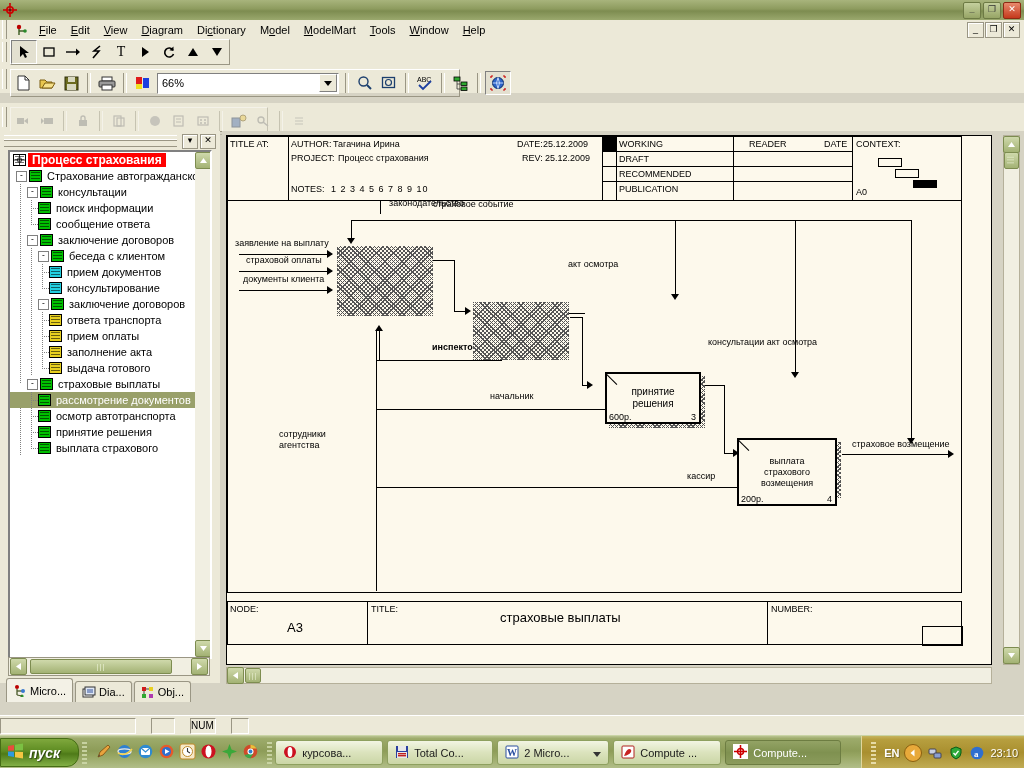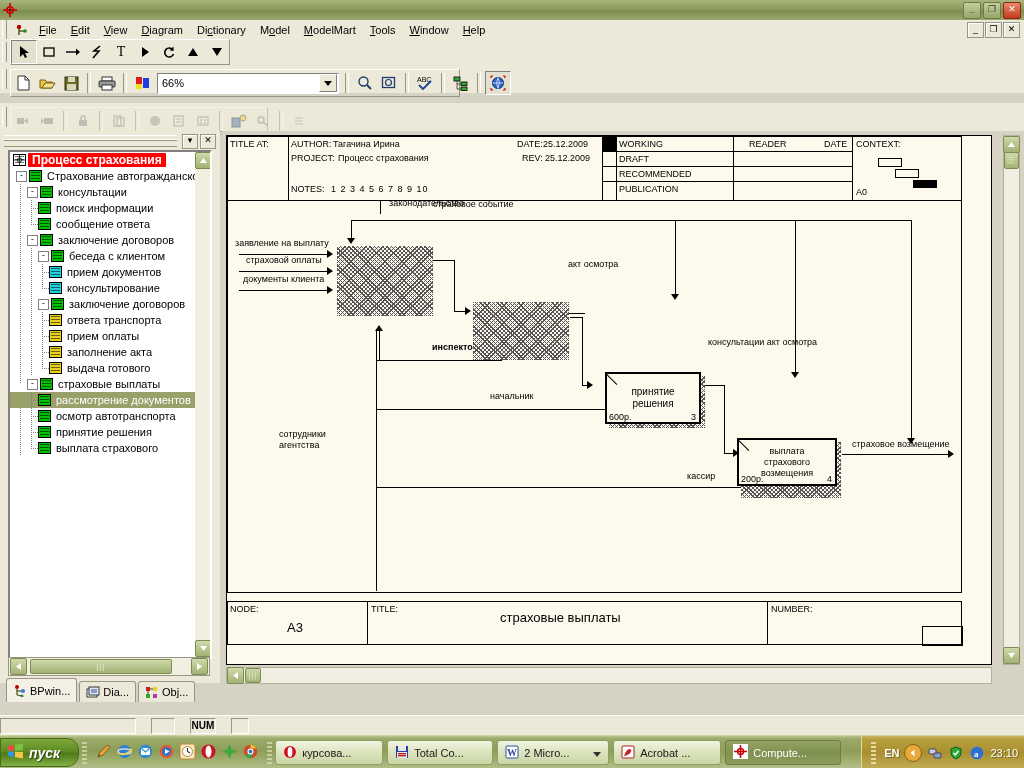--- a/index.html
+++ b/index.html
@@ -210,21 +210,21 @@
   .doc-vbar{position:absolute;right:4px;top:4px;width:15px;height:528px;background:#f1efe2;border:1px solid #b5b09a;}
   .doc-hbar{position:absolute;left:4px;top:536px;width:764px;height:15px;background:#f1efe2;border:1px solid #b5b09a;}
 
   
   .statusbar{
     position:absolute;left:0;top:715px;width:1024px;height:20px;background:#ece9d8;
     border-top:1px solid #fff;display:flex;align-items:center;
   }
   .sb-text{padding-left:6px;font-size:11px;color:#000;flex:1;}
   .sb-cell{height:14px;border:1px solid;border-color:#9a9684 #fff #fff #9a9684;
-           margin-right:15px;font-size:10px;line-height:13px;text-align:center;color:#000;font-weight:bold;}
+           margin-right:15px;font-size:10px;line-height:13px;text-align:left;color:#000;}
 
   
   .taskbar{
     position:absolute;left:0;top:735px;width:1024px;height:33px;
     background:linear-gradient(180deg,#b9c391 0%,#9dab6b 8%,#8d9c58 45%,#97a663 60%,#b4c08c 100%);
     border-top:1px solid #c9d4a5;display:flex;align-items:center;
   }
   .startbtn{
     height:27px;margin:0 0 0 0;padding:0 18px 0 6px;display:flex;align-items:center;gap:5px;
     background:linear-gradient(180deg,#7fa83d 0%,#5e8c22 45%,#4e7a18 55%,#83b046 100%);
@@ -729,21 +729,21 @@
         <span class="tabico">
           <svg width="14" height="13" viewBox="0 0 14 13">
             <circle cx="4" cy="3" r="2" fill="#b00"></circle>
               <line x1="4" y1="5" x2="4" y2="11" stroke="#4a5a2a" stroke-width="1.3"></line>
             <line x1="4" y1="7" x2="10" y2="7" stroke="#4a5a2a" stroke-width="1.3"></line>
               <circle cx="10" cy="7" r="2" fill="#3a7ad0"></circle>
             <circle cx="9" cy="12" r="1.6" fill="#2b9a2b"></circle>
               <line x1="4" y1="11" x2="9" y2="12" stroke="#4a5a2a" stroke-width="1.2"></line>
           </svg>
         </span>
-        <span>BPwin...</span>
+        <span>Micro...</span>
       </div>
       <div class="lptab">
         <span class="tabico">
           <svg width="14" height="13" viewBox="0 0 14 13">
             <rect x="1" y="3" width="10" height="8" fill="#fff" stroke="#333"></rect>
             <rect x="3" y="1" width="10" height="8" fill="#dfe7f5" stroke="#333"></rect>
             <line x1="5" y1="4" x2="11" y2="4" stroke="#33509a"></line>
               <line x1="5" y1="6" x2="11" y2="6" stroke="#33509a"></line>
           </svg>
         </span>
@@ -891,21 +891,21 @@
 
       <div class="shadow" style="left:382px;top:240px;width:96px;height:52px;"></div>
       <div class="abox" style="left:378px;top:236px;width:96px;height:52px;">
         <span class="corner"></span>
         <span class="aname">принятие решения</span>
         <span class="acost">600р.</span>
         <span class="anum">3</span>
       </div>
 
       <div class="shadow" style="left:514px;top:306px;width:100px;height:56px;"></div>
-      <div class="abox" style="left:510px;top:302px;width:100px;height:48px;">
+      <div class="abox" style="left:510px;top:302px;width:100px;height:68px;">
         <span class="corner"></span>
         <span class="aname" style="font-size:9px;line-height:11px;">выплата<br>страхового<br>возмещения</span>
         <span class="acost">200р.</span>
         <span class="anum">4</span>
       </div>
 
       <div class="ln hl" style="left:0;top:465px;width:735px;"></div>
       <div class="ln hl" style="left:0;top:508px;width:735px;"></div>
       <div class="ln vl" style="left:0;top:465px;height:44px;"></div>
       <div class="ln vl" style="left:140px;top:465px;height:44px;"></div>
@@ -1065,21 +1065,21 @@
       </span>
     </div>
 
     <div class="tbitem" style="min-width:92px;">
       <span>
         <svg width="14" height="14" viewBox="0 0 14 14">
             <rect x="1" y="1" width="12" height="12" rx="1" fill="#fff" stroke="#b02020"></rect>
             <path d="M3 11 Q5 5 8 4 Q11 4 10 7 Q8 10 3 11 Z" fill="#c82222"></path>
           </svg>
       </span>
-      <span>Acrobat ...</span>
+      <span>Compute ...</span>
     </div>
 
     <div class="tbitem active" style="min-width:100px;">
       <span>
         <svg width="15" height="15" viewBox="0 0 15 15">
             <rect x="0" y="0" width="15" height="15" fill="#fff"></rect>
             <circle cx="7.5" cy="7.5" r="3" fill="none" stroke="#c00" stroke-width="1.5"></circle>
             <line x1="7.5" y1="1" x2="7.5" y2="14" stroke="#c00" stroke-width="1.5"></line>
             <line x1="1" y1="7.5" x2="14" y2="7.5" stroke="#c00" stroke-width="1.5"></line>
           </svg>

